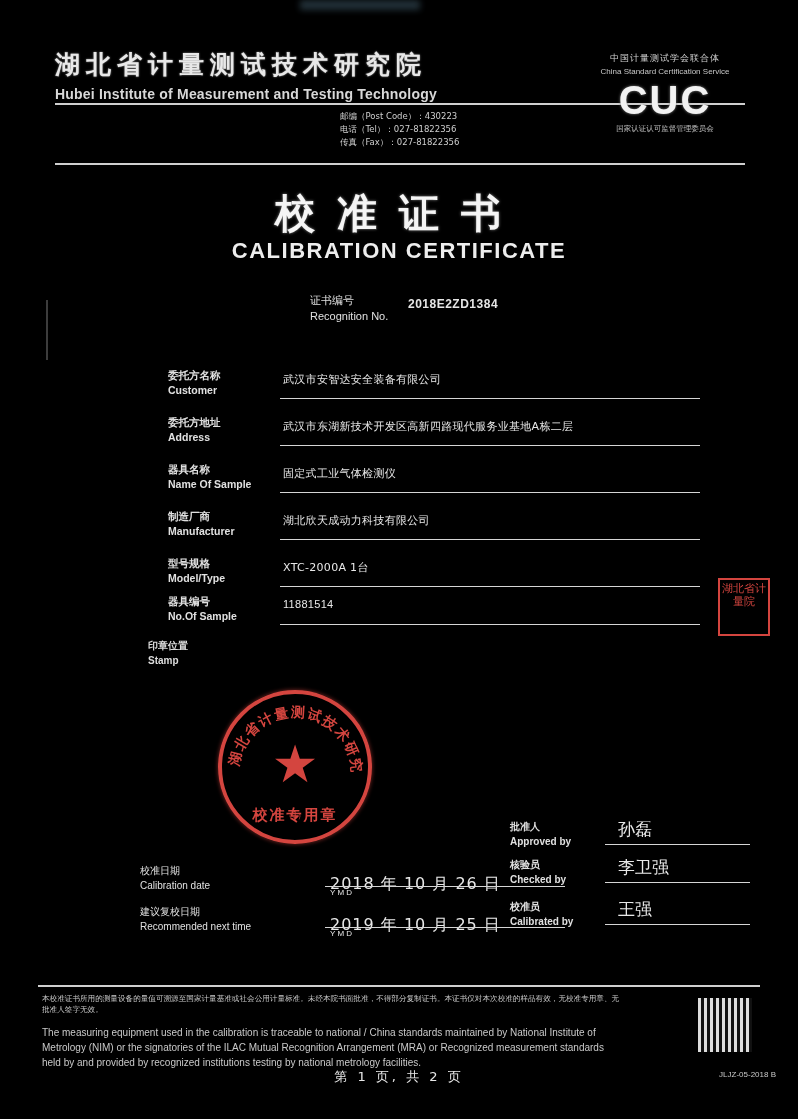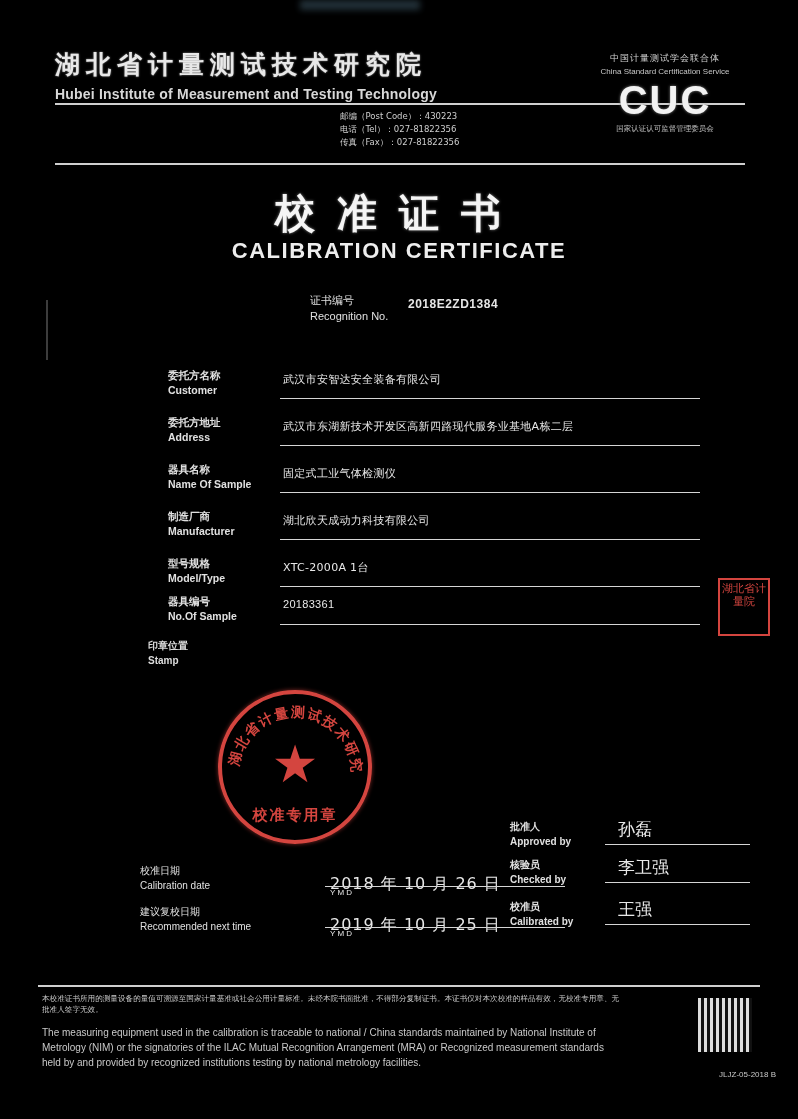--- a/index.html
+++ b/index.html
@@ -156,21 +156,21 @@
   <div class="frow" style="top:556px">
     <div class="flab"><span class="cn">型号规格</span><br>
       <span>Model/Type</span></div>
     <div class="fval cn">XTC-2000A   1台</div>
     <div class="fline"></div>
   </div>
 
   <div class="frow" style="top:594px">
     <div class="flab"><span class="cn">器具编号</span><br>
       <span>No.Of Sample</span></div>
-    <div class="fval">20183361</div>
+    <div class="fval">11881514</div>
     <div class="fline"></div>
   </div>
 
   <div class="stamp-lbl">
     <span class="cn">印章位置</span><br>
     <span>Stamp</span>
   </div>
 
   <div class="seal">
     <svg class="arc" viewBox="0 0 146 146">
@@ -222,14 +222,15 @@
       <span>Recommended  next time</span></div>
     <div class="dval cn">2019 年  10 月 25 日</div>
     <div class="dline"></div>
     <div class="dval" style="top:24px;font-size:8px;letter-spacing:0">Y            M         D</div>
   </div>
 
   <div class="foot-rule"></div>
   <div class="foot-cn cn">本校准证书所用的测量设备的量值可溯源至国家计量基准或社会公用计量标准。未经本院书面批准，不得部分复制证书。本证书仅对本次校准的样品有效，无校准专用章、无批准人签字无效。</div>
   <div class="foot-en">The measuring equipment used in the calibration is traceable to national / China standards maintained by National Institute of Metrology (NIM) or the signatories of the ILAC Mutual Recognition Arrangement (MRA) or Recognized measurement standards held by and provided by recognized institutions testing by national metrology facilities.</div>
   <div class="qr"></div>
+  <div class="pageno cn">第 1 页, 共 2 页</div>
   <div class="docid">JLJZ-05-2018    B</div>
 </div>
 
 </body></html>

